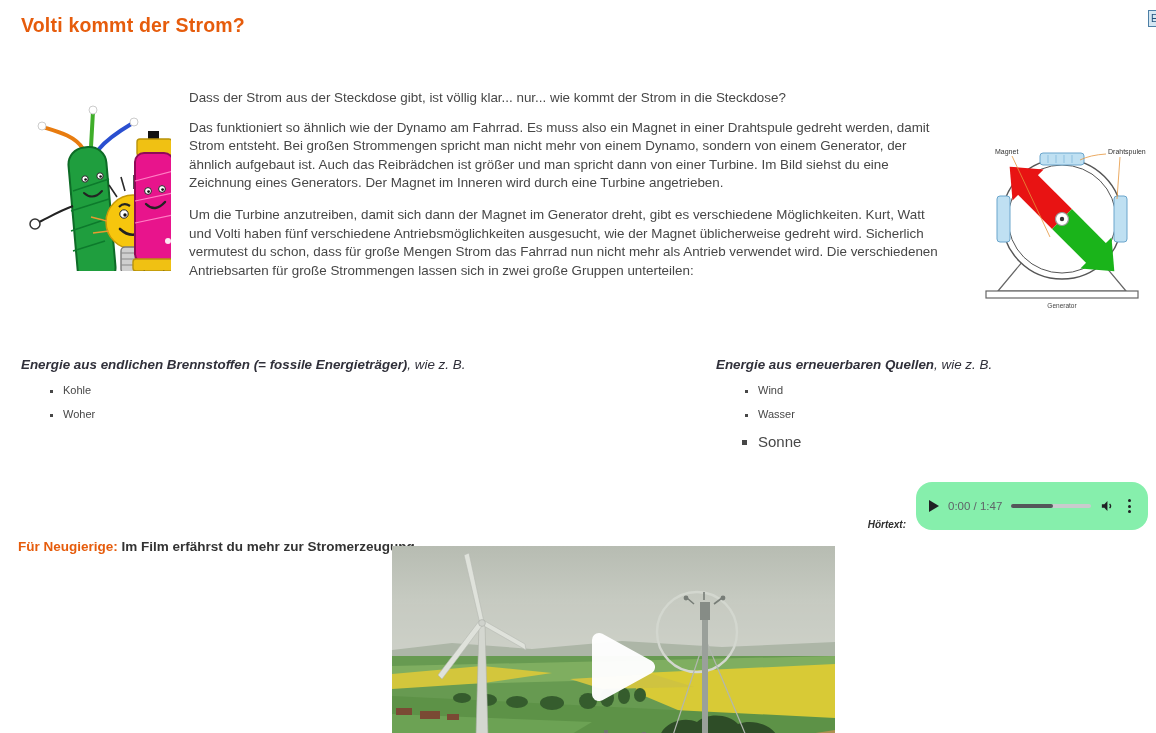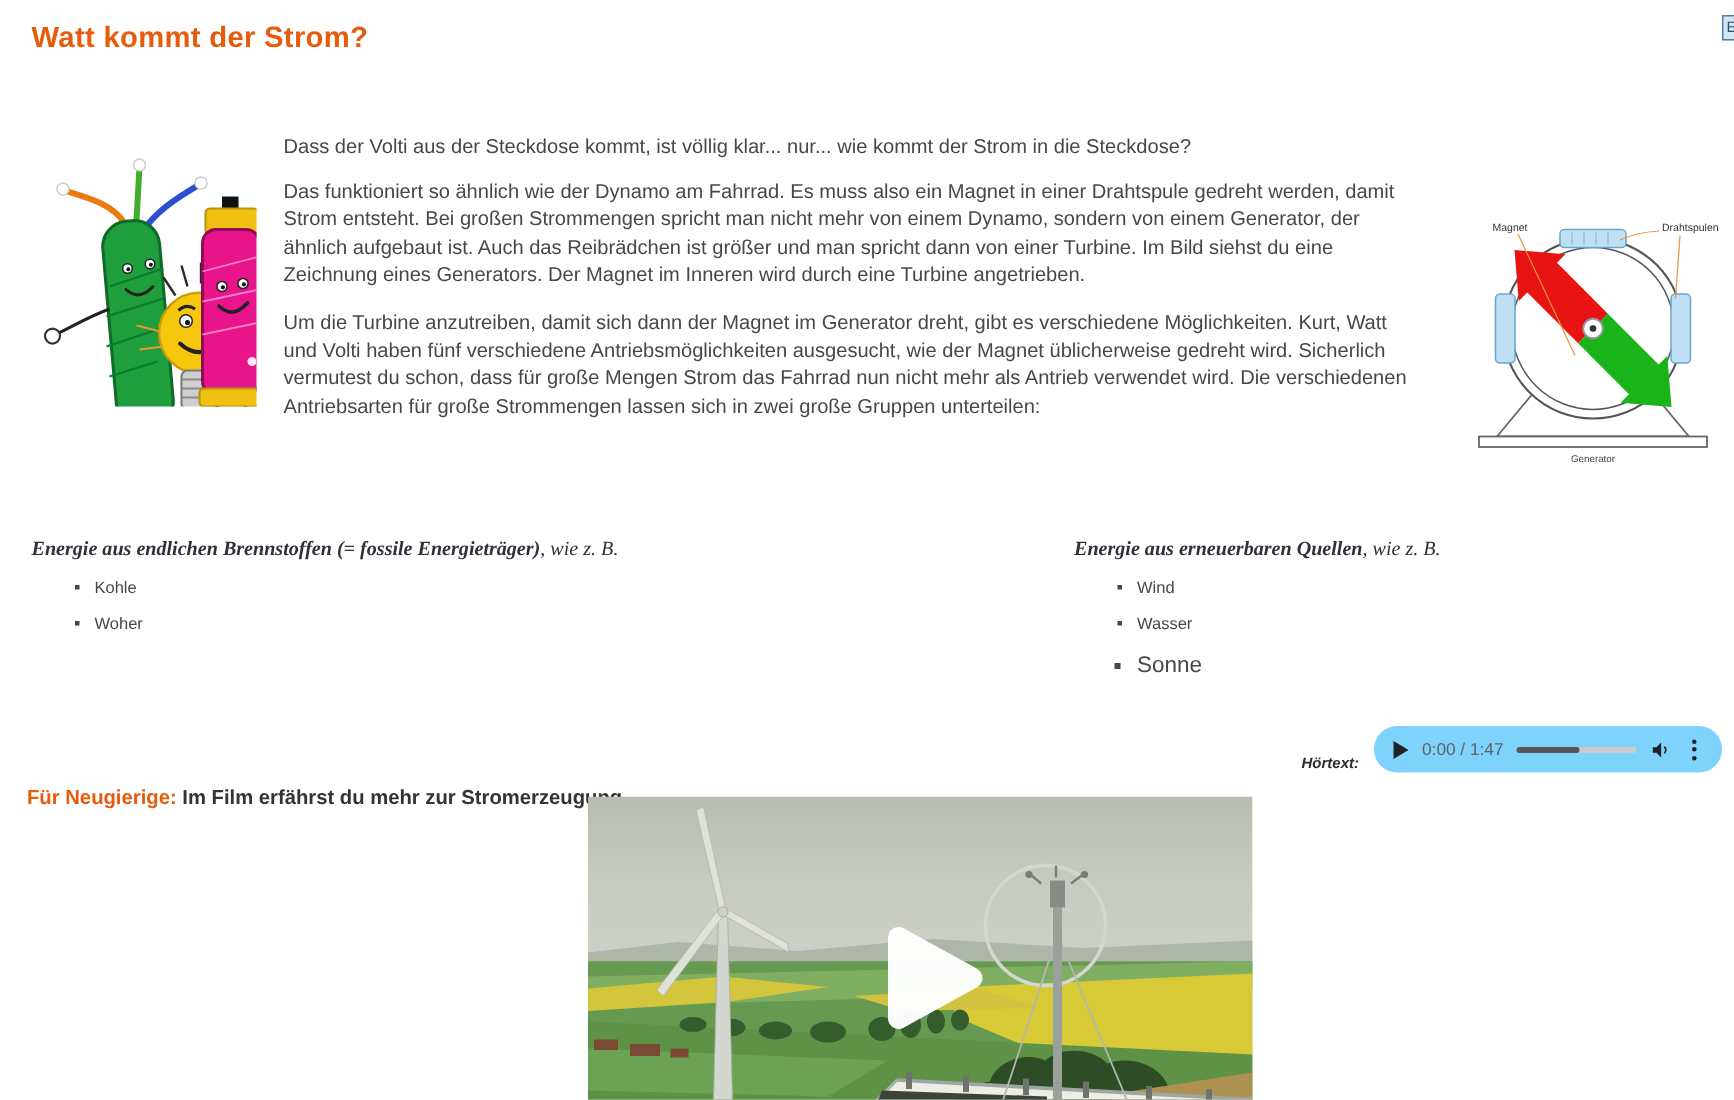--- a/index.html
+++ b/index.html
@@ -26,31 +26,31 @@
   .mascots { float:left; width:150px; height:170px; margin:12px 18px 6px 0; }
   .generator-fig { float:right; width:185px; margin:52px 1px 8px 20px; }
   .intro p { font-size:13.4px; line-height:18.6px; margin-bottom:11px; }
   .intro p.first { margin-top:52px; }
   .intro p.last  { margin-top:13px; }
 
   
   .energy-cols { clear:both; display:flex; padding-top:34px; width:1135px; }
   .energy-col-left  { width:695px; }
   .energy-col-right { flex:1; }
-  .energy-heading { font-size:13.4px; color:#30303a; font-style:italic;font-family:Liberation Serif, serif; }
+  .energy-heading { font-size:13.4px; color:#30303a; font-style:italic; }
   .energy-heading .hb { font-weight:bold; }
   .energy-col ul { margin:9px 0 0 42px; list-style:square; }
   .energy-col li { font-size:11px; line-height:19px; margin-bottom:5px; color:#474747; }
   .energy-col li.big { font-size:15px; margin-top:8px; }
 
   
   .audio-row { display:flex; justify-content:flex-end; align-items:flex-end; margin-top:26px; padding-right:8px; }
   .audio-label { font-size:10px; font-weight:bold; font-style:italic; color:#2e2e2e; margin:0 10px 0 0; }
   .audio-player {
-    width:232px; height:31px; background:#7dd3fc; border-radius:16px;
+    width:232px; height:48px; background:#86efac; border-radius:16px;
     display:flex; align-items:center; padding:0 13px; gap:9px;
   }
   .play-tri { width:0; height:0; border-top:6px solid transparent; border-bottom:6px solid transparent;
     border-left:10px solid #202124; cursor:pointer; }
   .audio-time { font-size:11.5px; color:#5f6368; white-space:nowrap; }
   .audio-bar { width:86px; height:4px; border-radius:2px; background:#c9cbcd; position:relative; cursor:pointer; }
   .audio-bar .filled { position:absolute; left:0; top:0; height:4px; width:52%; background:#54575a; border-radius:2px; }
   .vol-icon { width:16px; height:16px; cursor:pointer; }
   .dots { display:flex; flex-direction:column; gap:2.5px; padding:3px 4px; cursor:pointer; }
   .dots i { width:3px; height:3px; border-radius:50%; background:#202124; }
@@ -61,21 +61,21 @@
   .film-line .fp { color:#e65c0c; }
   .film-line .ft { color:#333; }
   .video-frame { margin-left:371px; width:443px; height:247px; position:relative; cursor:pointer; }
   .video-frame svg { display:block; }
 </style>
 </head>
 <body>
 
 <div class="page">
 
-  <h1 class="page-title">Watt kommt der Strom?</h1>
+  <h1 class="page-title">Volti kommt der Strom?</h1>
 
   <div class="edge-tab">
     <span>E</span>
   </div>
 
   <div class="intro">
 
     <svg class="mascots" viewBox="0 0 150 170" aria-hidden="true">
 
       <g>
@@ -156,21 +156,21 @@
         <path d="M78,14 L78,22 M86,14 L86,22 M94,14 L94,22 M102,14 L102,22" stroke="#8fc1e0" stroke-width="1"></path>
         <path d="M42,15 L80,96" stroke="#e6953c" stroke-width="0.8"></path>
         <path d="M136,13 Q120,14 110,19" stroke="#e6953c" stroke-width="0.8" fill="none"></path>
         <path d="M150,16 L147,58" stroke="#e6953c" stroke-width="0.8"></path>
         <text x="25" y="13" font-size="7" fill="#333">Magnet</text>
         <text x="138" y="13" font-size="7" fill="#333">Drahtspulen</text>
         <text x="92" y="167" font-size="6.5" fill="#444" text-anchor="middle">Generator</text>
       </svg>
     </figure>
 
-    <p class="first">Dass der Volti aus der Steckdose kommt, ist völlig klar... nur... wie kommt der Strom in die Steckdose?</p>
+    <p class="first">Dass der Strom aus der Steckdose gibt, ist völlig klar... nur... wie kommt der Strom in die Steckdose?</p>
     <p>Das funktioniert so ähnlich wie der Dynamo am Fahrrad. Es muss also ein Magnet in einer Drahtspule gedreht werden, damit Strom entsteht. Bei großen Strommengen spricht man nicht mehr von einem Dynamo, sondern von einem Generator, der ähnlich aufgebaut ist. Auch das Reibrädchen ist größer und man spricht dann von einer Turbine. Im Bild siehst du eine Zeichnung eines Generators. Der Magnet im Inneren wird durch eine Turbine angetrieben.</p>
     <p class="last">Um die Turbine anzutreiben, damit sich dann der Magnet im Generator dreht, gibt es verschiedene Möglichkeiten. Kurt, Watt und Volti haben fünf verschiedene Antriebsmöglichkeiten ausgesucht, wie der Magnet üblicherweise gedreht wird. Sicherlich vermutest du schon, dass für große Mengen Strom das Fahrrad nun nicht mehr als Antrieb verwendet wird. Die verschiedenen Antriebsarten für große Strommengen lassen sich in zwei große Gruppen unterteilen:</p>
   </div>
 
   <div class="energy-cols">
     <div class="energy-col energy-col-left">
       <div class="energy-heading">
         <span class="hb">Energie aus endlichen Brennstoffen (= fossile Energieträger)</span><span>, wie z. B.</span>
       </div>
       <ul>

